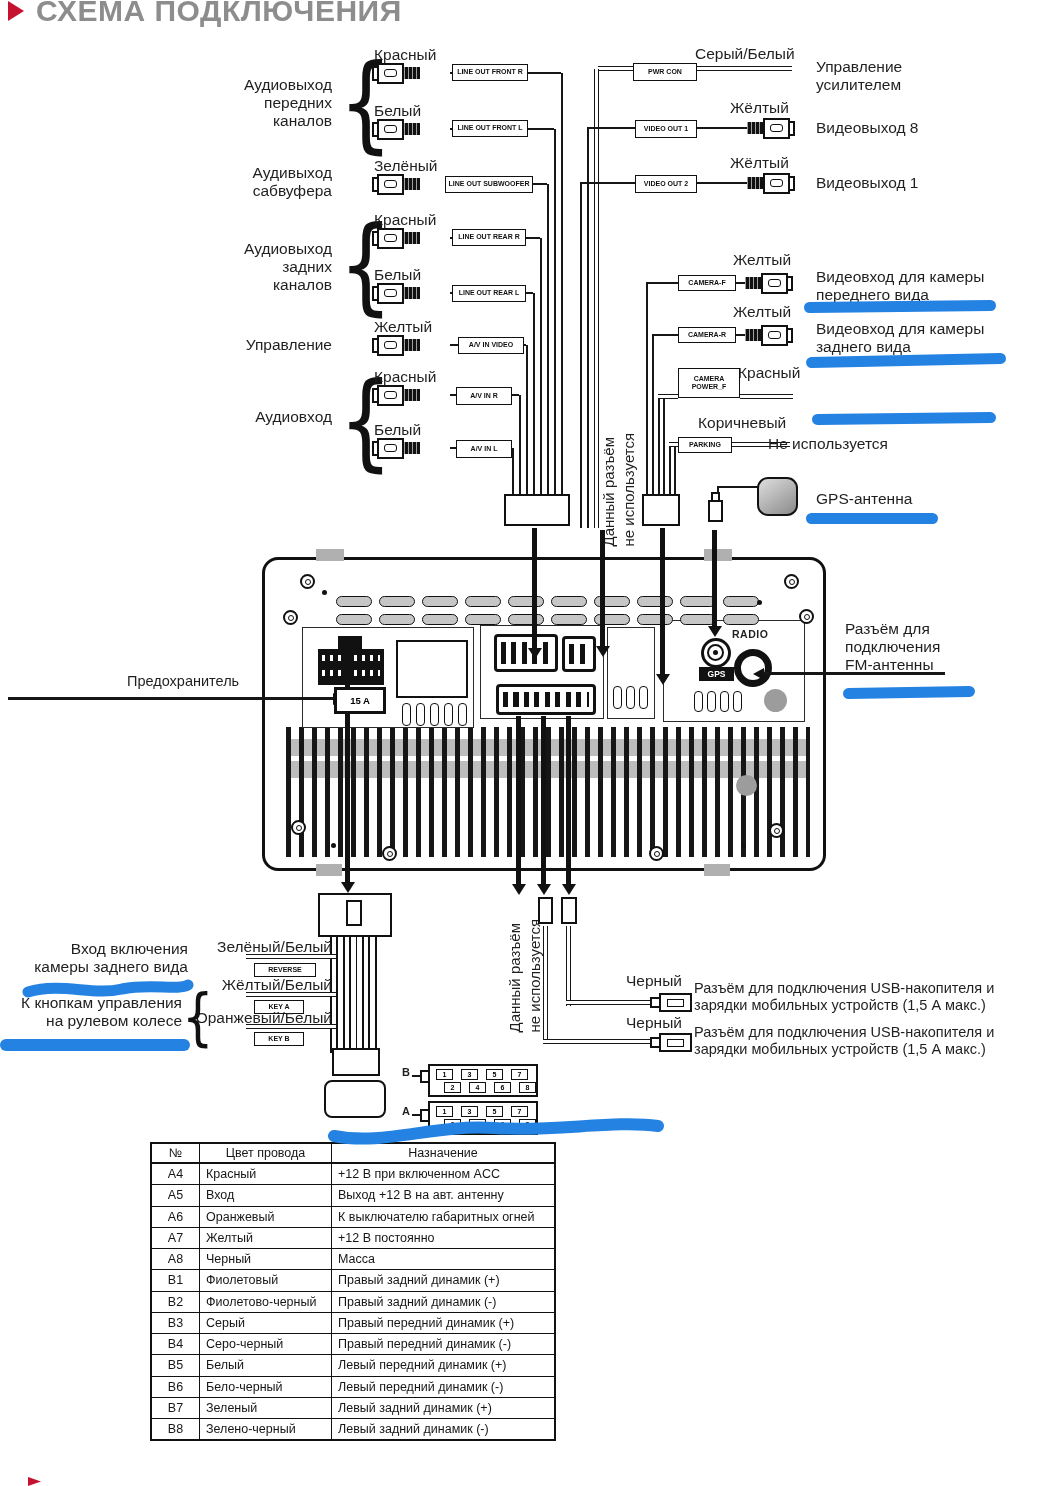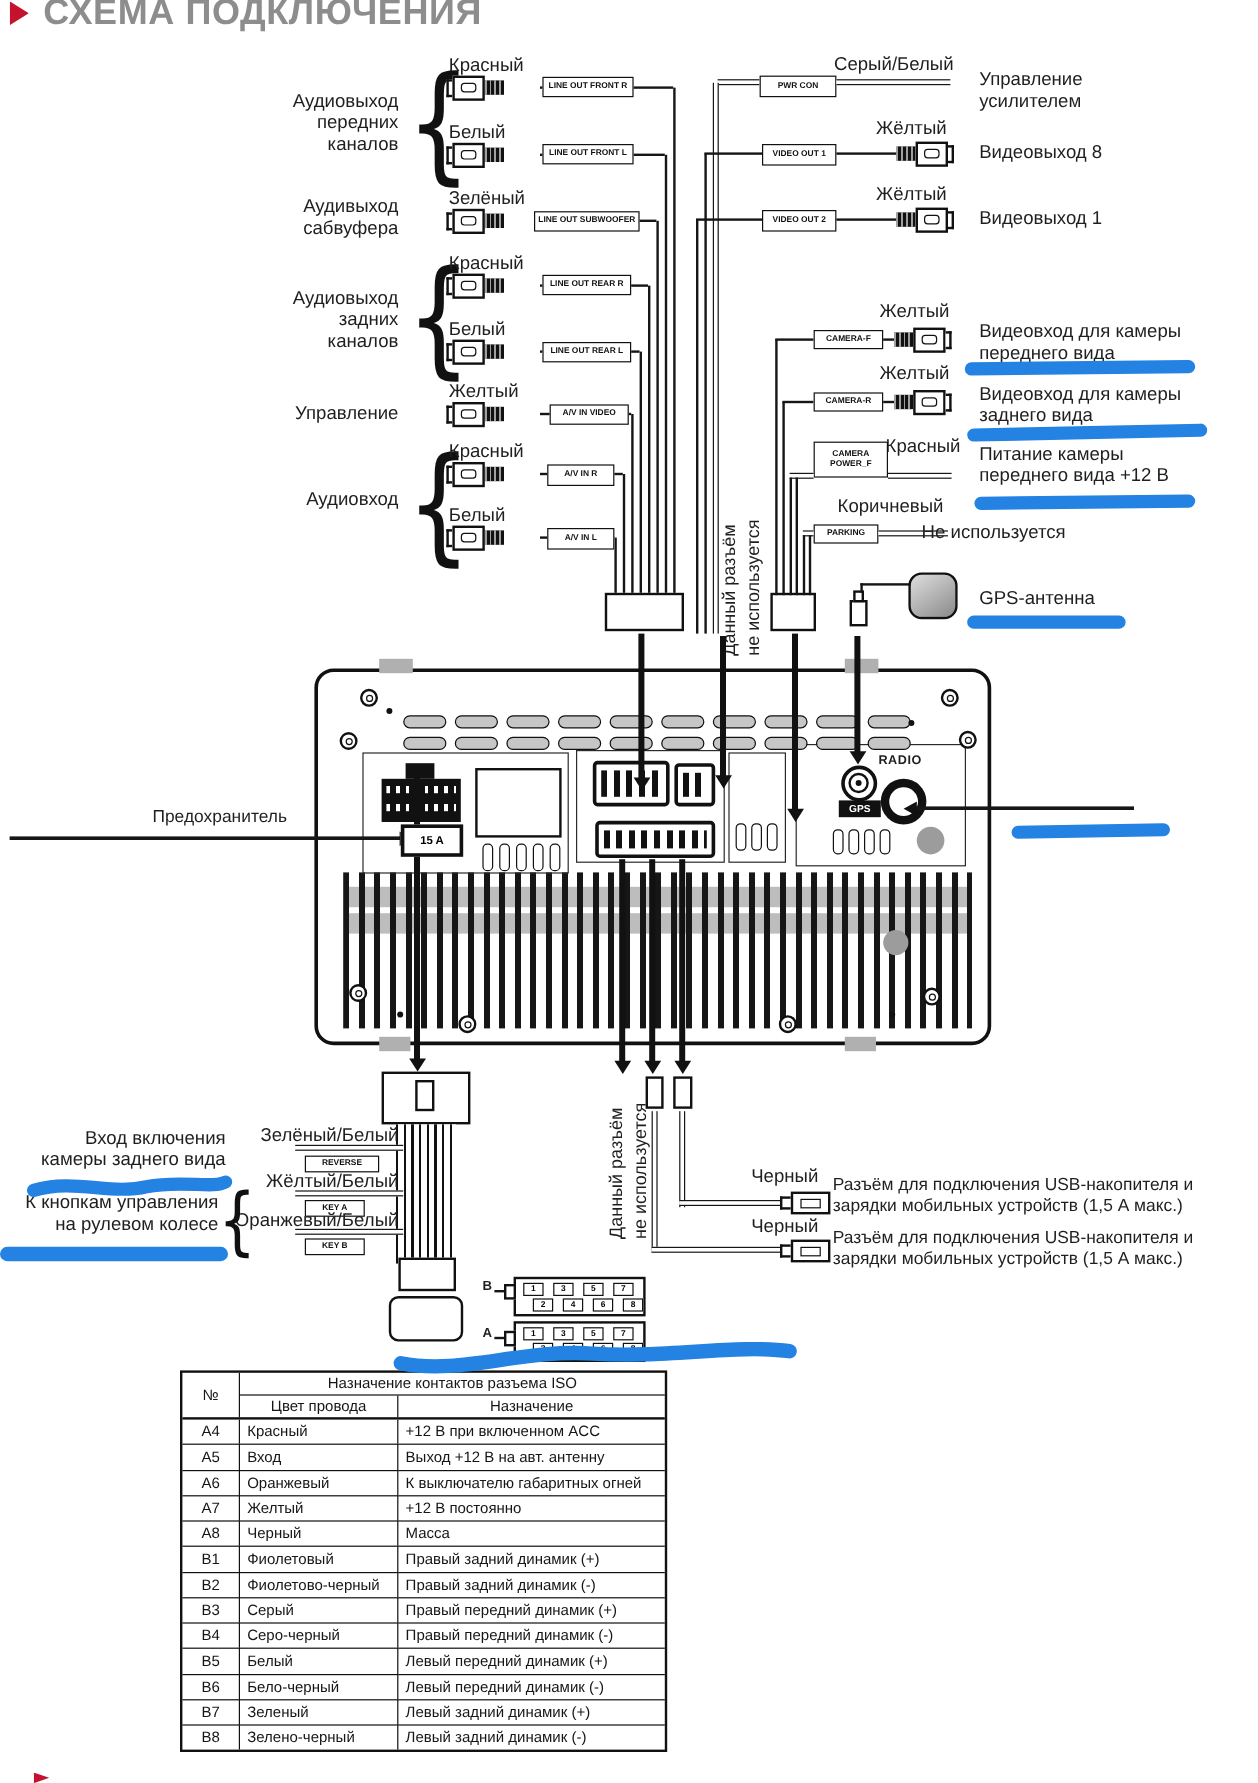--- a/index.html
+++ b/index.html
@@ -246,22 +246,20 @@
 заднего вида</div>
   <div class="blue" style="left:806px;top:355px;width:200px;height:11px;transform:rotate(-1.2deg)"></div>
 
   <div class="t" style="left:738px;top:364px;width:66px">Красный</div>
   <div class="tag" style="left:678px;top:368px;width:62px;height:30px">CAMERA
 POWER_F</div>
   <div class="h2" style="left:658px;top:394px;width:20px"></div>
   <div class="v" style="left:658px;top:398px;height:98px"></div>
   <div class="v" style="left:663px;top:398px;height:98px"></div>
   <div class="h2" style="left:740px;top:394px;width:53px"></div>
-  <div class="t" style="left:816px;top:370px;width:200px">Питание камеры
-переднего вида +12 В</div>
   <div class="blue" style="left:812px;top:413px;width:184px;height:11px;transform:rotate(-.6deg)"></div>
 
   <div class="t" style="left:698px;top:414px;width:100px">Коричневый</div>
   <div class="tag" style="left:678px;top:437px;width:54px;height:16px">PARKING</div>
   <div class="h2" style="left:669px;top:442px;width:9px"></div>
   <div class="v" style="left:669px;top:446px;height:50px"></div>
   <div class="v" style="left:674px;top:446px;height:50px"></div>
   <div class="h2" style="left:732px;top:442px;width:58px"></div>
   <div class="t" style="left:768px;top:435px;width:200px">Не используется</div>
 
@@ -338,20 +336,23 @@
   <div class="vslot" style="left:720px;top:691px;height:21px;z-index:3"></div>
   <div class="vslot" style="left:733px;top:691px;height:21px;z-index:3"></div>
   <div style="position:absolute;left:764px;top:689px;width:23px;height:23px;border-radius:50%;background:#9c9c9c;z-index:3"></div>
   <div style="position:absolute;left:736px;top:775px;width:21px;height:21px;border-radius:50%;background:#9c9c9c;z-index:3"></div>
 
   <div class="fins" style="left:286px;top:727px;width:524px;height:130px;z-index:1"></div>
   <div class="band" style="left:286px;top:739px;width:524px;height:17px;z-index:2"></div>
   <div class="band" style="left:286px;top:761px;width:524px;height:17px;z-index:2"></div>
 
   <div class="h arrL" style="left:763px;top:672px;width:182px;height:3px;z-index:6"></div>
+  <div class="t" style="left:845px;top:620px;width:140px">Разъём для
+подключения
+FM-антенны</div>
   <div class="blue" style="left:843px;top:687px;width:132px;height:11px;transform:rotate(-1deg)"></div>
 
   <div class="thick" style="left:532px;top:528px;height:122px"></div>
   <div class="thick" style="left:600px;top:530px;height:118px"></div>
   <div class="thick" style="left:660px;top:528px;height:148px"></div>
   <div class="thick" style="left:712px;top:530px;height:98px"></div>
 
   <div class="thick" style="left:345px;top:648px;height:236px"></div>
   <div class="thick" style="left:516px;top:716px;height:170px"></div>
   <div class="thick" style="left:541px;top:716px;height:170px"></div>
@@ -422,21 +423,20 @@
   <div class="h" style="left:412px;top:1114px;width:14px"></div>
   <div class="box" style="left:428px;top:1101px;width:110px;height:34px;border-width:2.5px"></div>
   <div class="box" style="left:420px;top:1109px;width:10px;height:13px;border-width:2px"></div>
   <svg style="position:absolute;left:324px;top:1112px;z-index:8" width="344" height="40">
       <path d="M10 24 C60 34,110 12,170 16 C230 20,290 8,334 14" stroke="#2382e2" stroke-width="12" fill="none" stroke-linecap="round"></path>
     </svg>
 
   <div id="tbl">
     <div class="hgrid">
       <div class="hc" style="grid-row:1/3;display:flex;align-items:center;justify-content:center;border-right:1.5px solid #111">№</div>
-      <div class="hc" style="grid-column:2/4;border-bottom:1px solid #111">Назначение контактов разъема ISO</div>
       <div class="hc" style="border-right:1.5px solid #111">Цвет провода</div>
       <div class="hc">Назначение</div>
     </div>
     <div id="tbody">
         <div class="cell c0">A4</div>
         <div class="cell c1">Красный</div>
         <div class="cell c2">+12 В при включенном ACC</div>
         <div class="cell c0">A5</div>
         <div class="cell c1">Вход</div>
         <div class="cell c2">Выход +12 В на авт. антенну</div>

